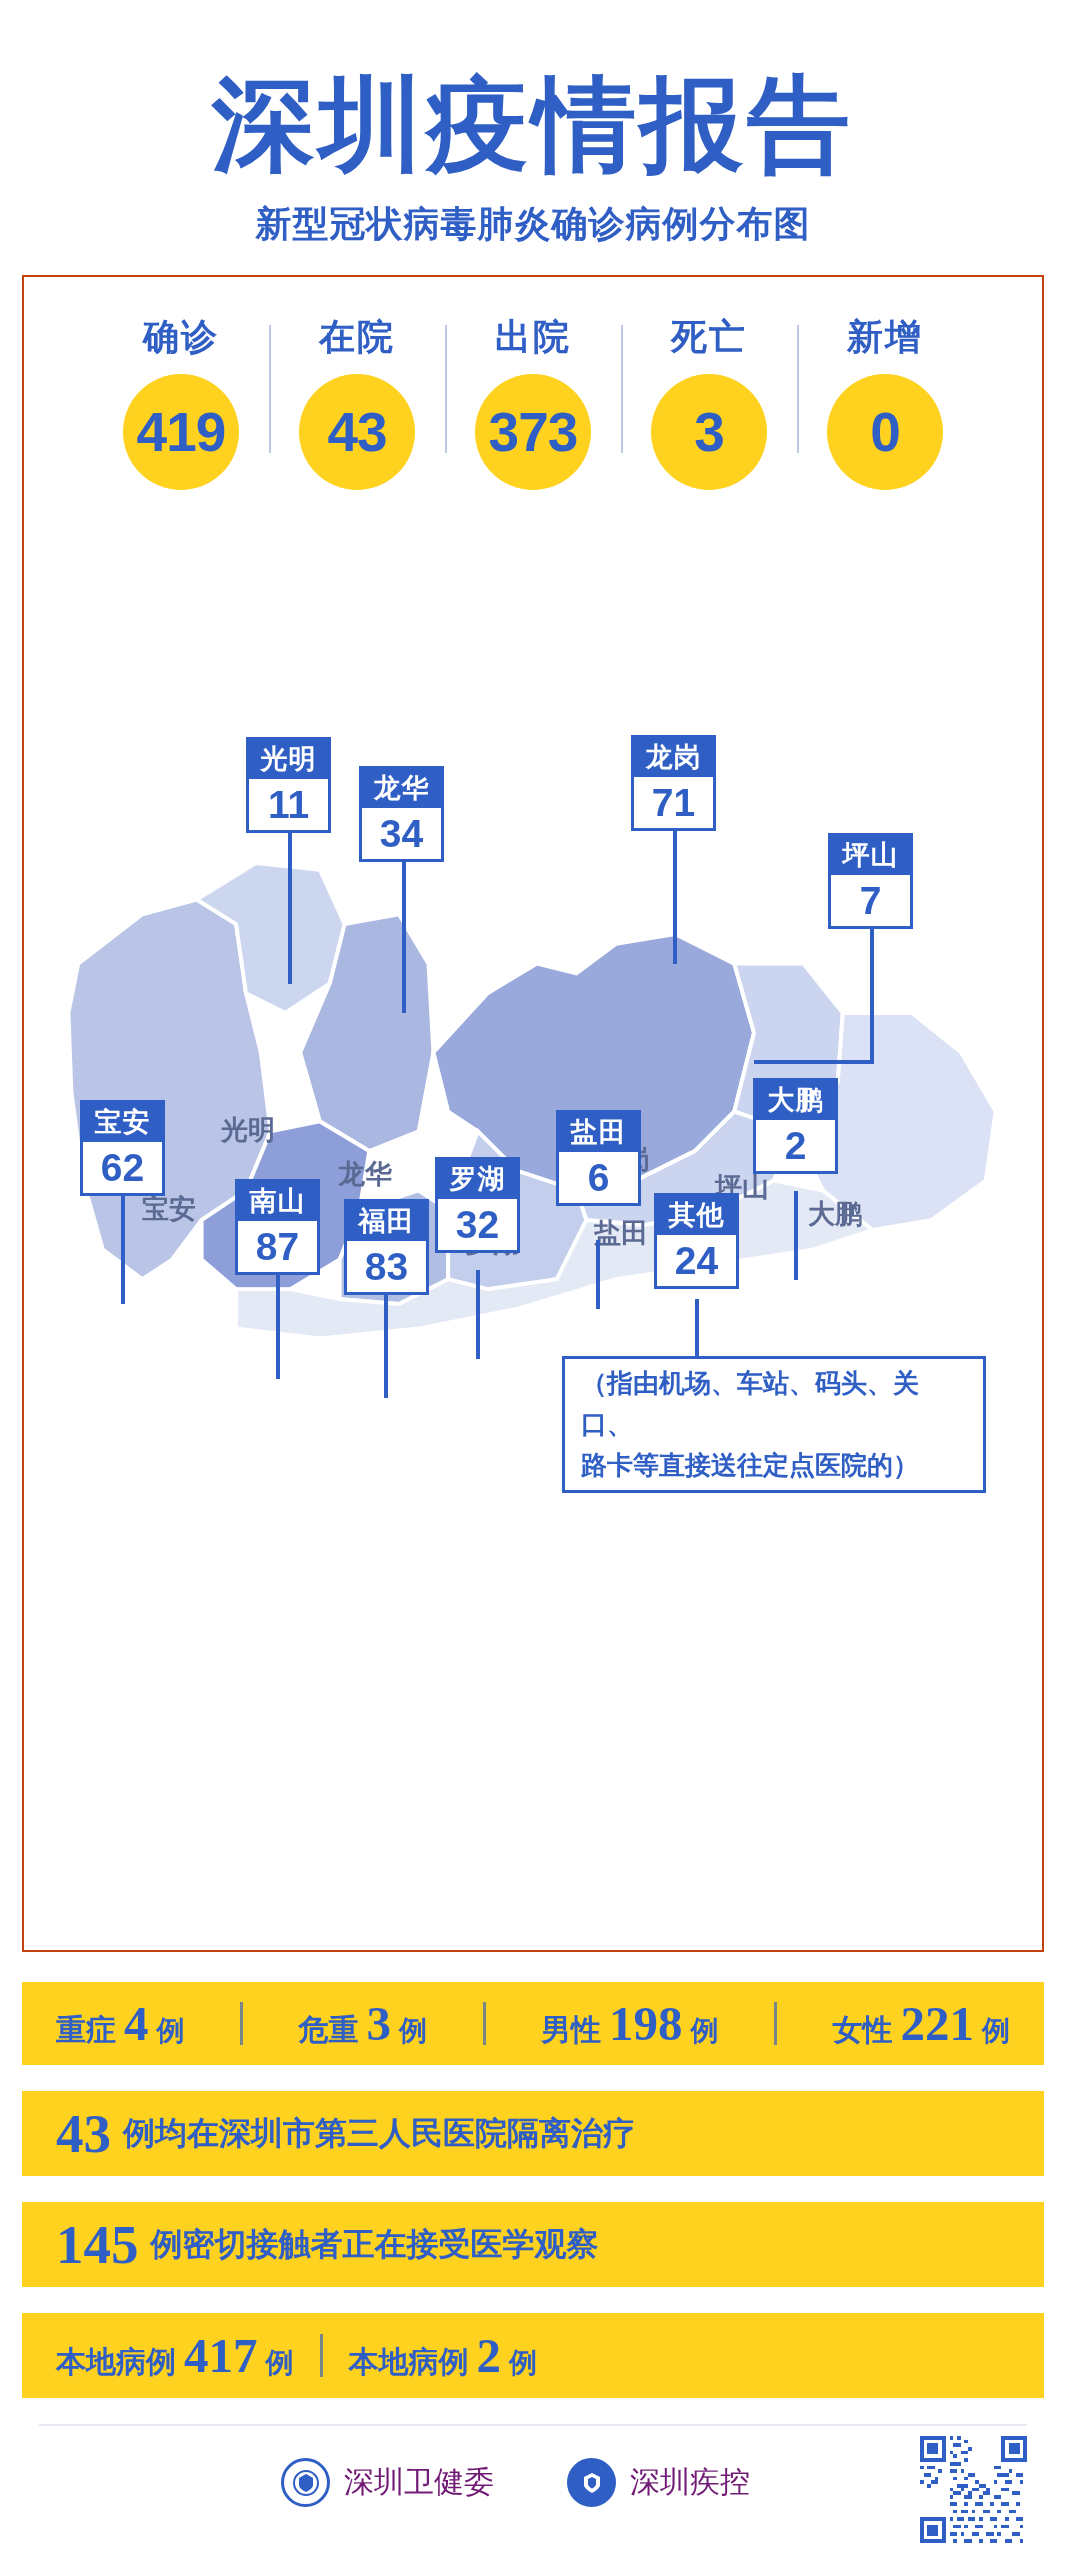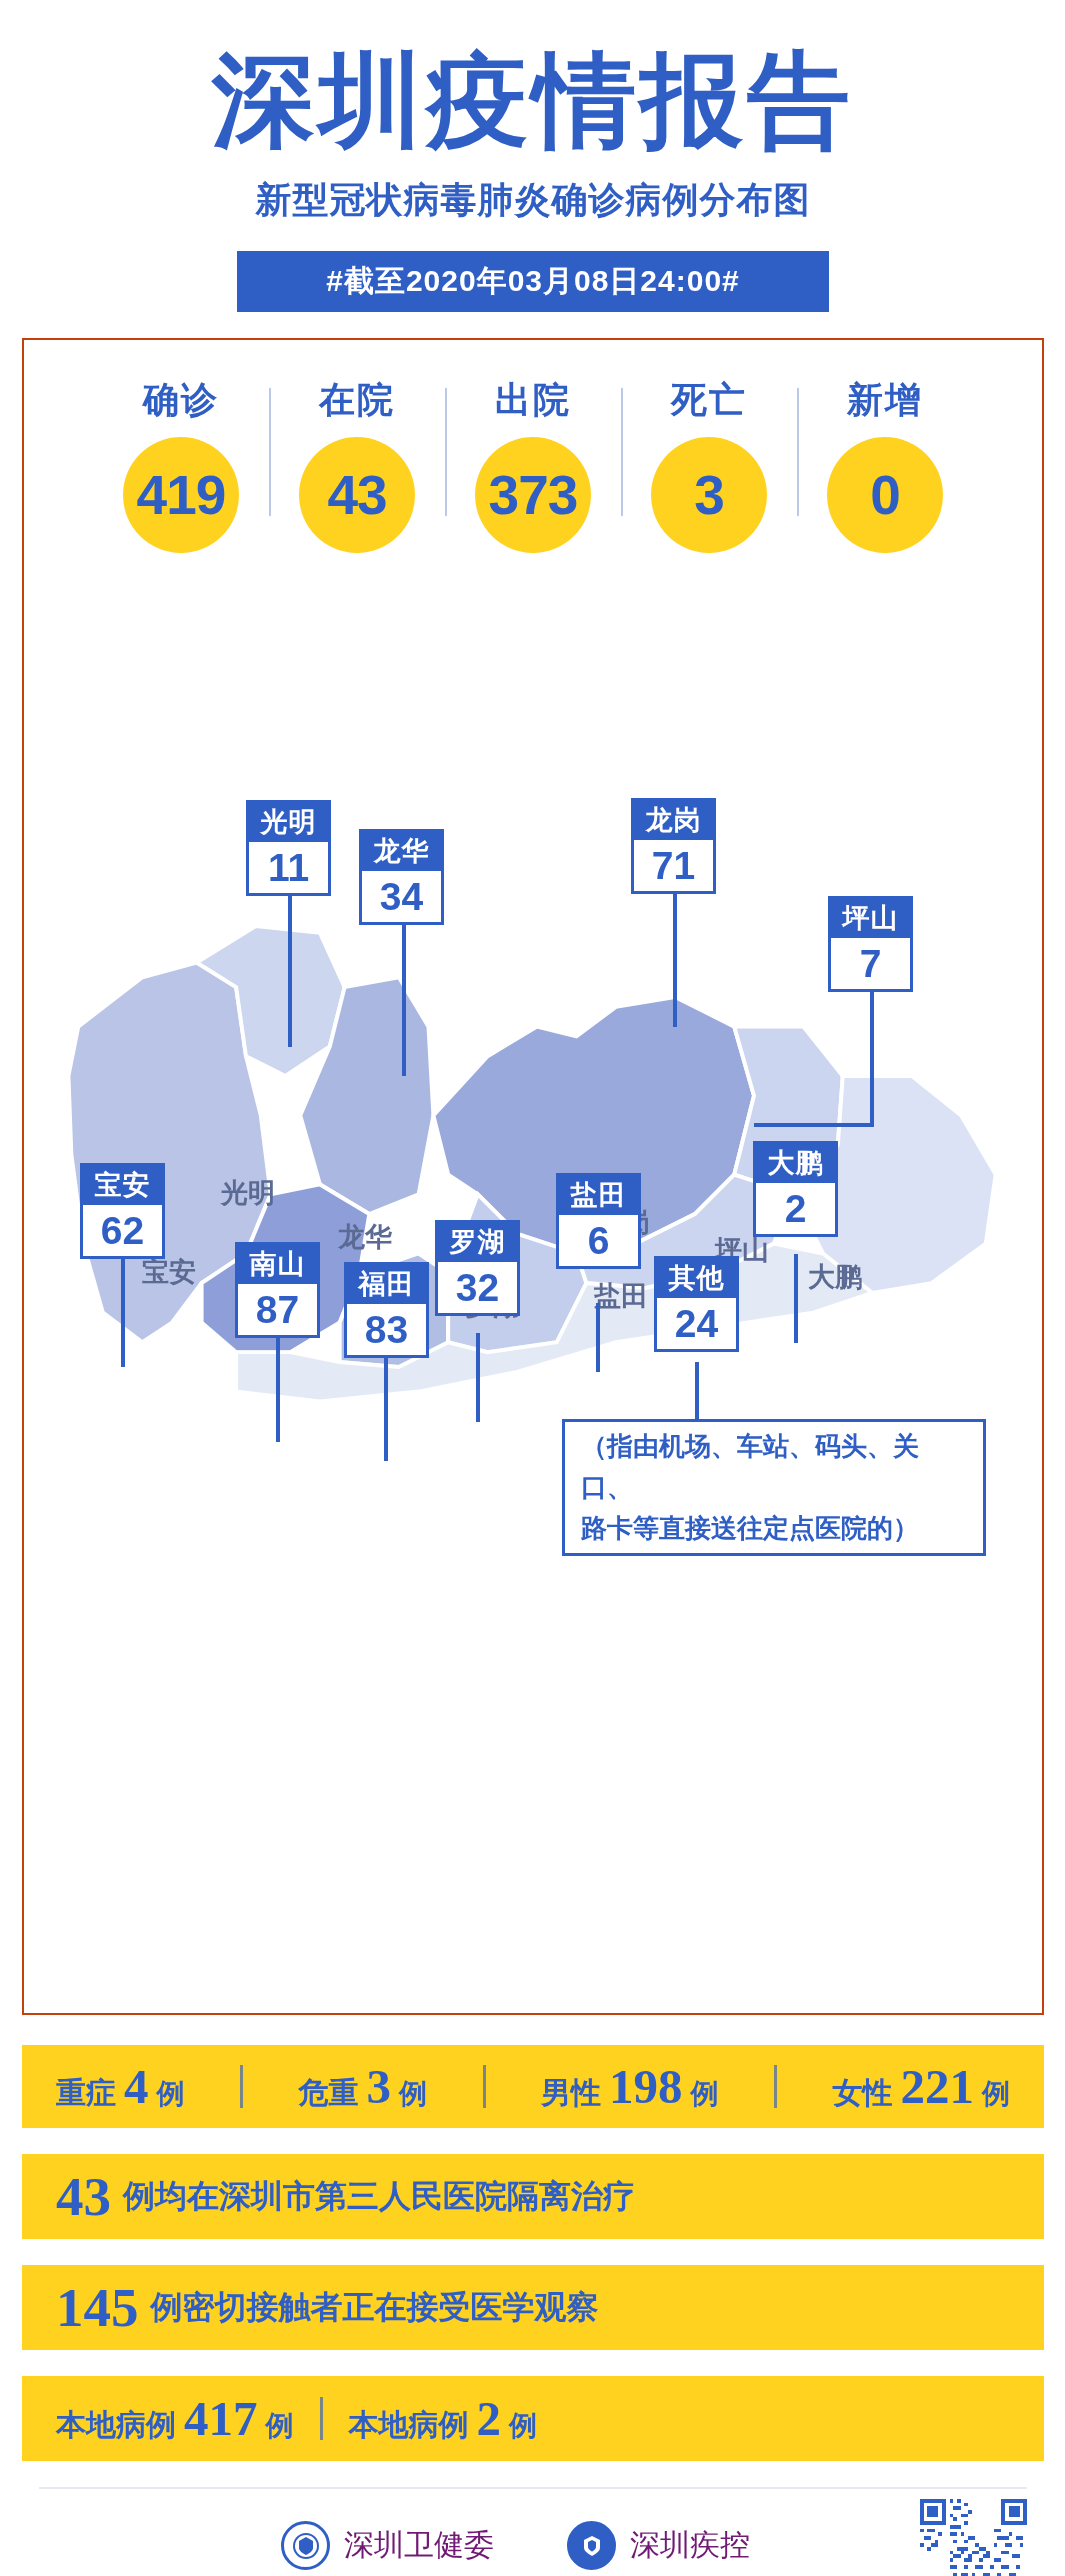--- a/index.html
+++ b/index.html
@@ -12,21 +12,21 @@
   }
   .poster {
     position: relative;
     width: 1066px;
     height: 2576px;
     background: #ffffff;
     padding: 0;
   }
   
   .header {
-    padding-top: 43px;
+    padding-top: 67px;
     text-align: center;
   }
   .main-title {
     font-size: 103px;
     font-weight: bold;
     color: #2f5ec4;
     letter-spacing: 4px;
     line-height: 1.12;
   }
   .sub-title {
@@ -235,21 +235,20 @@
   }
 </style>
 </head>
 <body>
 
 <div class="poster">
 
   <div class="header">
     <div class="main-title">深圳疫情报告</div>
     <div class="sub-title">新型冠状病毒肺炎确诊病例分布图</div>
-    <div class="date-bar">#截至2020年03月08日24:00#</div>
   </div>
 
   <div class="panel">
 
     <div class="stats">
       <div class="stat">
         <div class="stat-label">确诊</div>
         <div class="stat-circle">419</div>
       </div>
       <div class="stat">

